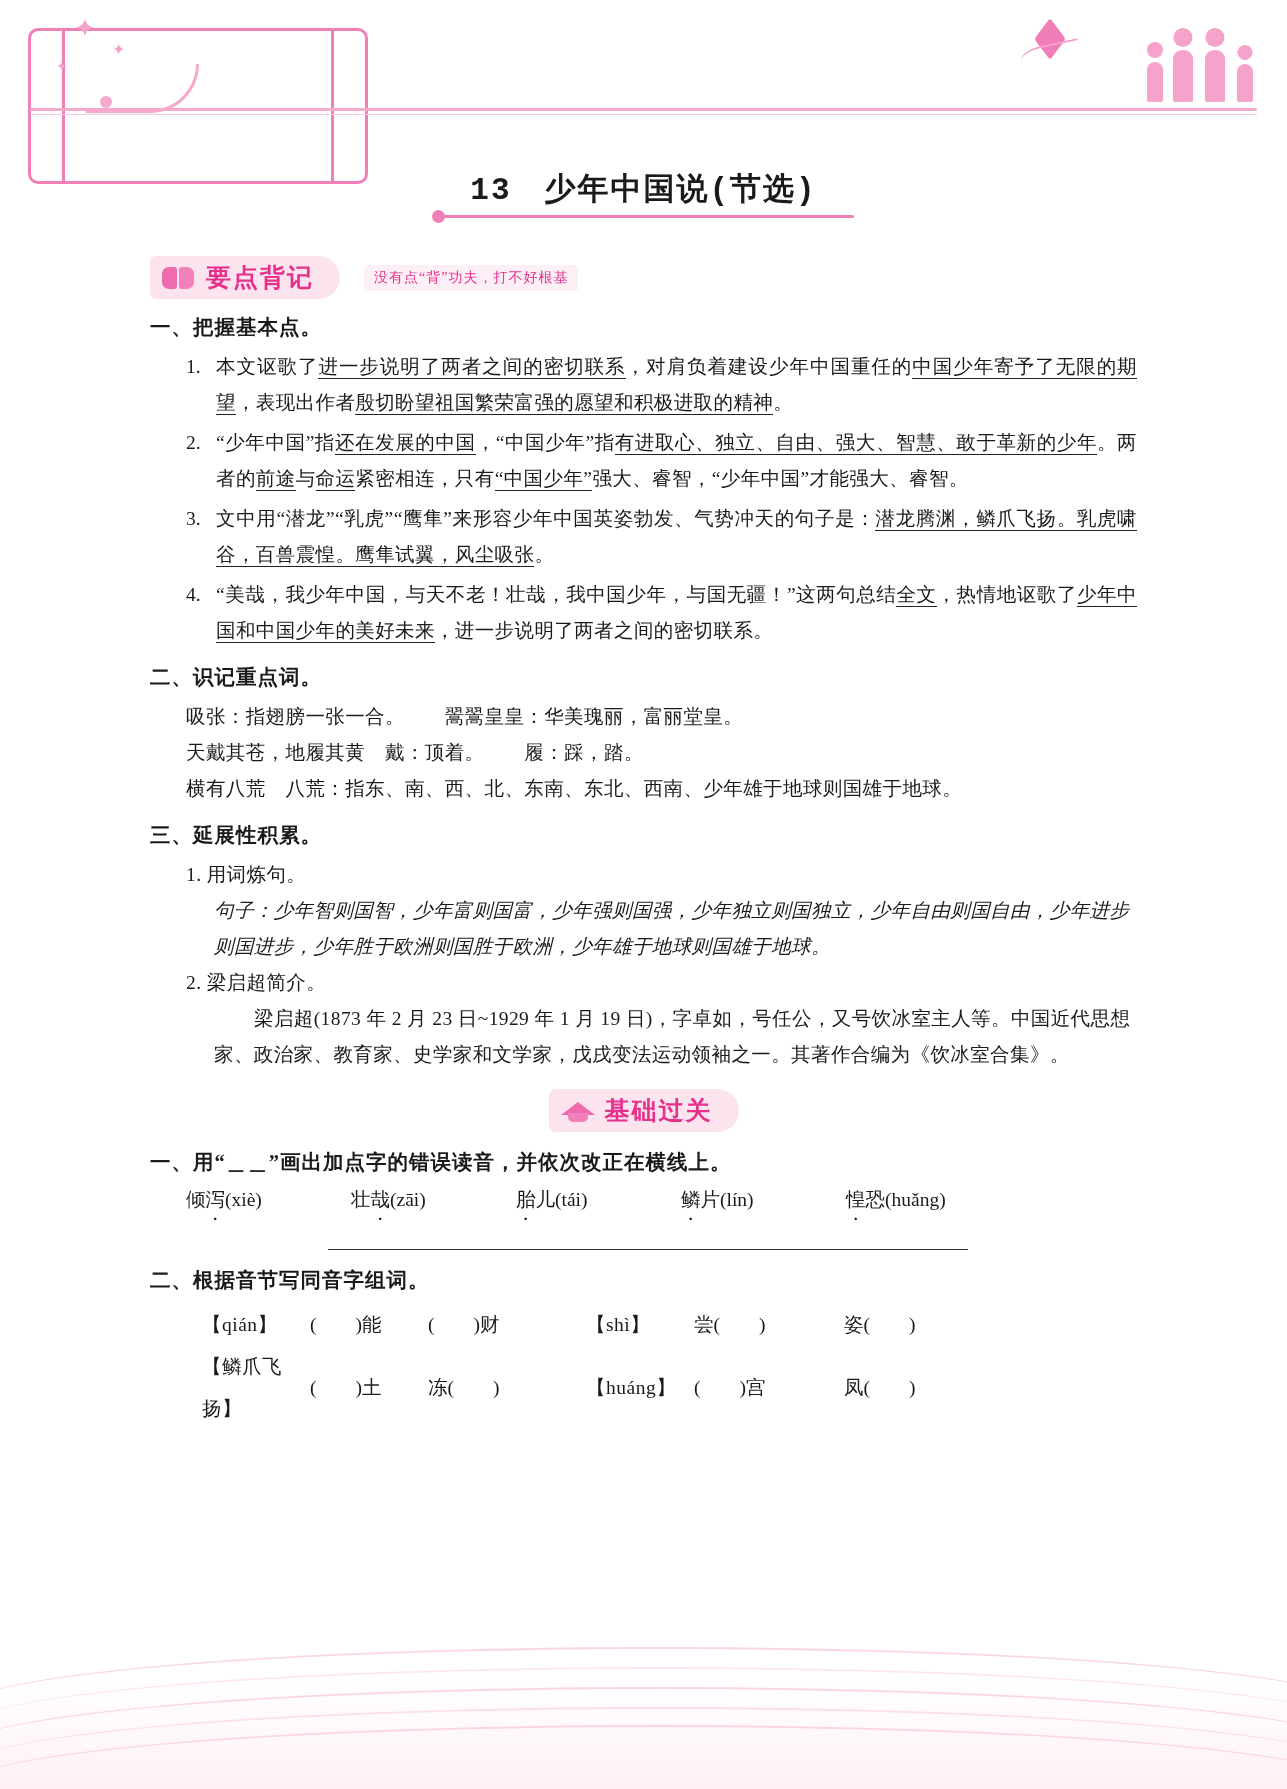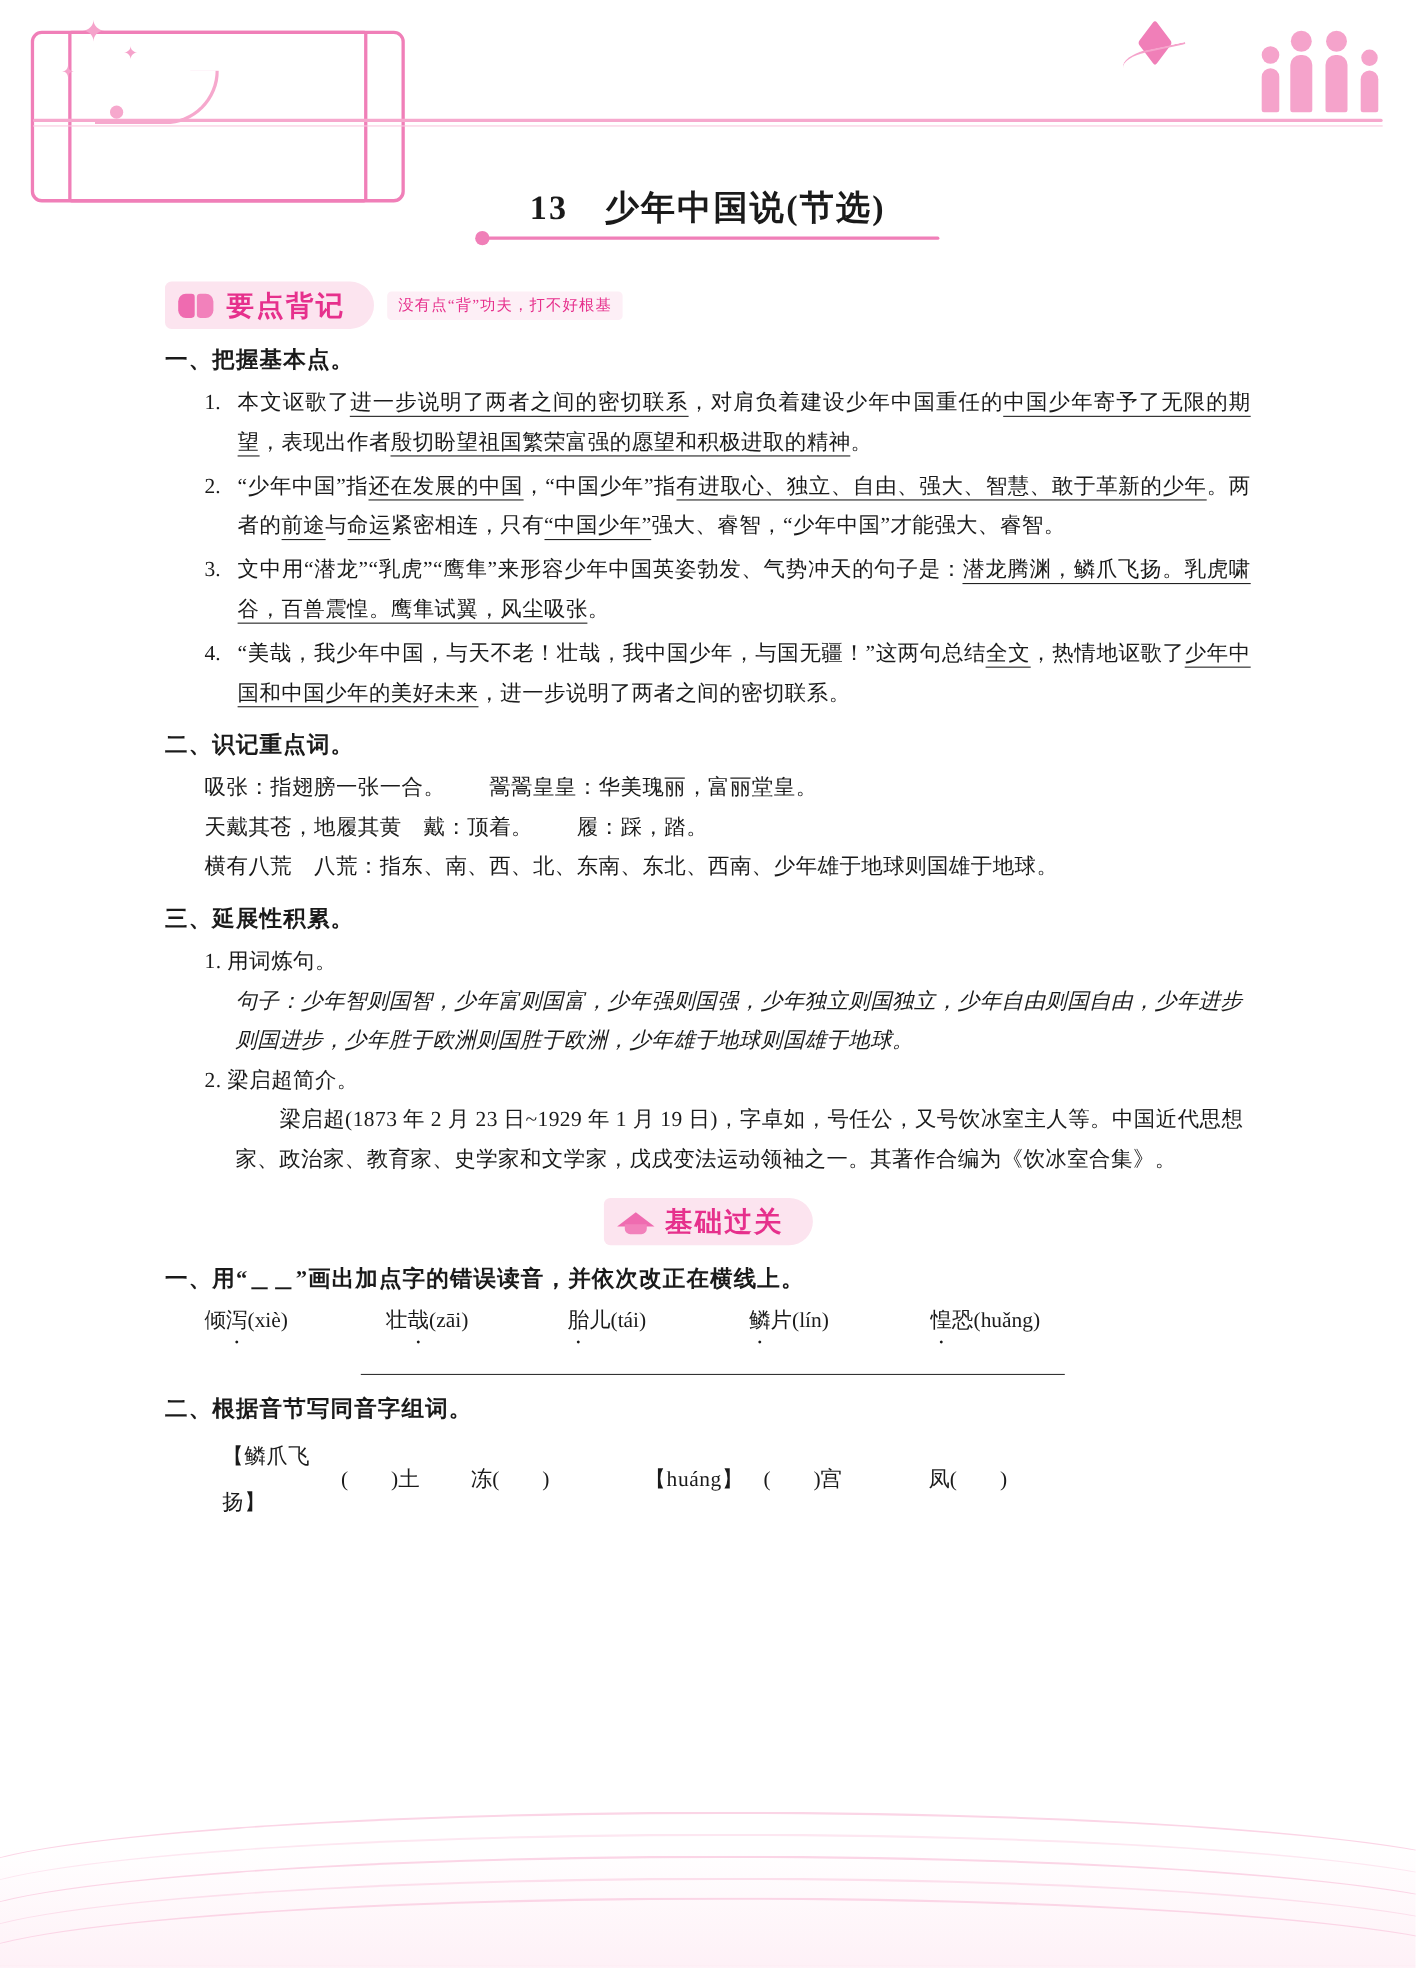--- a/index.html
+++ b/index.html
@@ -171,20 +171,21 @@
     padding: 150px 150px 0 150px;
     box-sizing: border-box;
   }
 
   
   .title-wrap {
     text-align: center;
     position: relative;
     margin-top: 18px;
     margin-bottom: 38px;
+    font-family: Liberation Mono, monospace;
   }
   .title-text {
     font-size: 31px;
     font-weight: bold;
     letter-spacing: 2px;
     display: inline-block;
     padding: 0 10px 8px 10px;
     position: relative;
     z-index: 2;
   }
@@ -205,21 +206,21 @@
     bottom: -5px;
     width: 13px; height: 13px;
     border-radius: 50%;
     background: #f07fb8;
   }
 
   
   .sec-head {
     display: flex;
     align-items: center;
-    gap: 12px;
+    gap: 24px;
     margin: 6px 0 14px 0;
   }
   .sec-badge {
     display: inline-flex;
     align-items: center;
     gap: 10px;
     background: #fce4ef;
     border-radius: 6px 22px 22px 6px;
     padding: 5px 26px 5px 12px;
     position: relative;
@@ -455,20 +456,29 @@
     <span class="cell">壮<span class="dotted">哉</span>(zāi)</span>
     <span class="cell"><span class="dotted">胎</span>儿(tái)</span>
     <span class="cell"><span class="dotted">鳞</span>片(lín)</span>
     <span class="cell"><span class="dotted">惶</span>恐(huǎng)</span>
   </div>
 
   <div class="answer-line"></div>
 
   <div class="ex-head">二、根据音节写同音字组词。</div>
 
+  <div class="word-row">
+    <span class="tag">【qián】</span>
+    <span class="slot">(　　)能</span>
+    <span class="slot">(　　)财</span>
+    <span class="gap"></span>
+    <span class="tag">【shì】</span>
+    <span class="slot2">尝(　　)</span>
+    <span class="slot2">姿(　　)</span>
+  </div>
 
   <div class="word-row">
     <span class="tag">【鳞爪飞扬】</span>
     <span class="slot">(　　)土</span>
     <span class="slot">冻(　　)</span>
     <span class="gap"></span>
     <span class="tag">【huáng】</span>
     <span class="slot2">(　　)宫</span>
     <span class="slot2">凤(　　)</span>
   </div>

